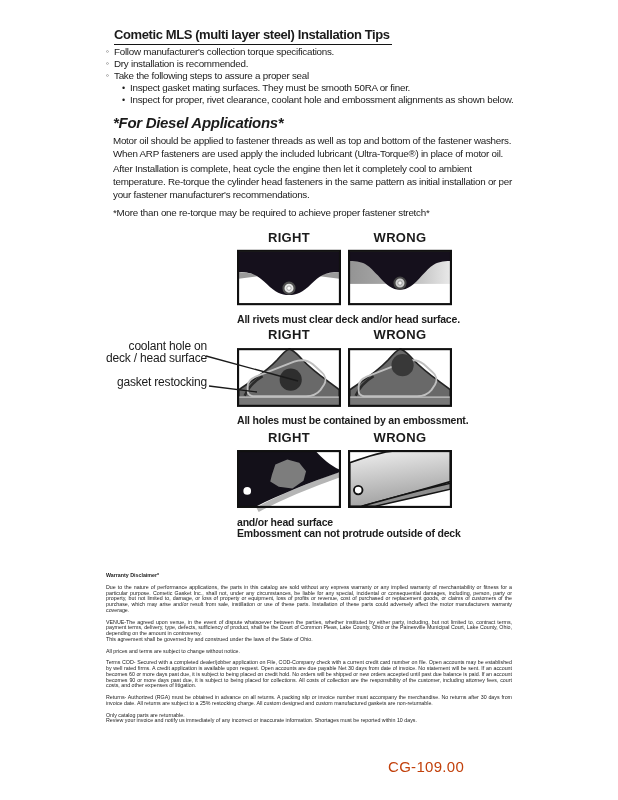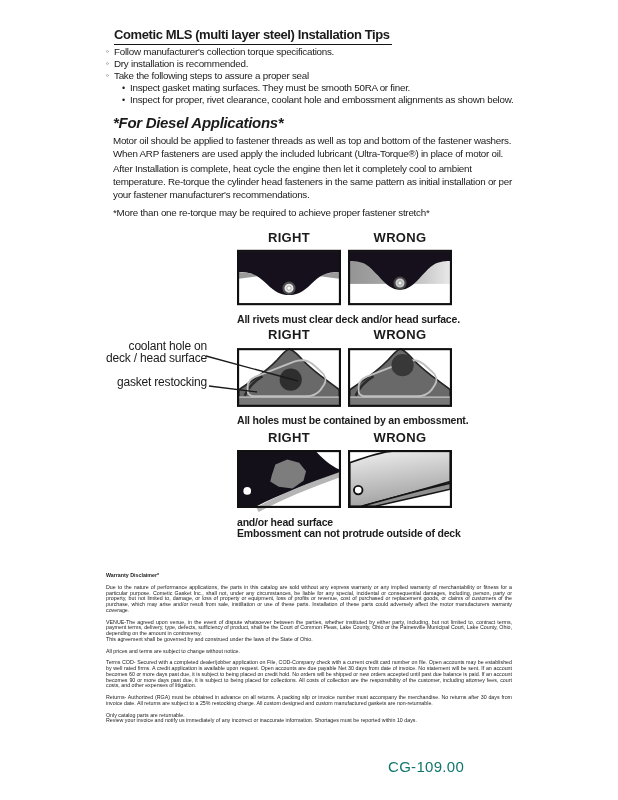--- a/index.html
+++ b/index.html
@@ -37,21 +37,21 @@
        letter-spacing:-0.2px;line-height:11.5px;}
   .ann1{top:341px;} .ann2{top:377px;}
   .leader-overlay{position:absolute;left:200px;top:345px;z-index:5;}
 
   .legal{position:absolute;left:106px;top:573px;width:406px;font-size:5.3px;line-height:5.75px;
          letter-spacing:0;text-align:justify;color:#222;}
   .legal .lh{font-weight:bold;margin-bottom:4px;}
   .lp{margin-top:6px;}
   .lp.cont{margin-top:0;}
 
-  .doccode{position:absolute;left:388px;top:758px;font-size:15px;letter-spacing:0.3px;color:#0f766e;}
+  .doccode{position:absolute;left:388px;top:758px;font-size:15px;letter-spacing:0.3px;color:#c2410c;}
 </style>
 </head>
 <body>
 
 <div class="page">
 
   <div class="title">Cometic MLS (multi layer steel) Installation Tips</div>
 
   <div class="tips">
     <div class="bullet">

